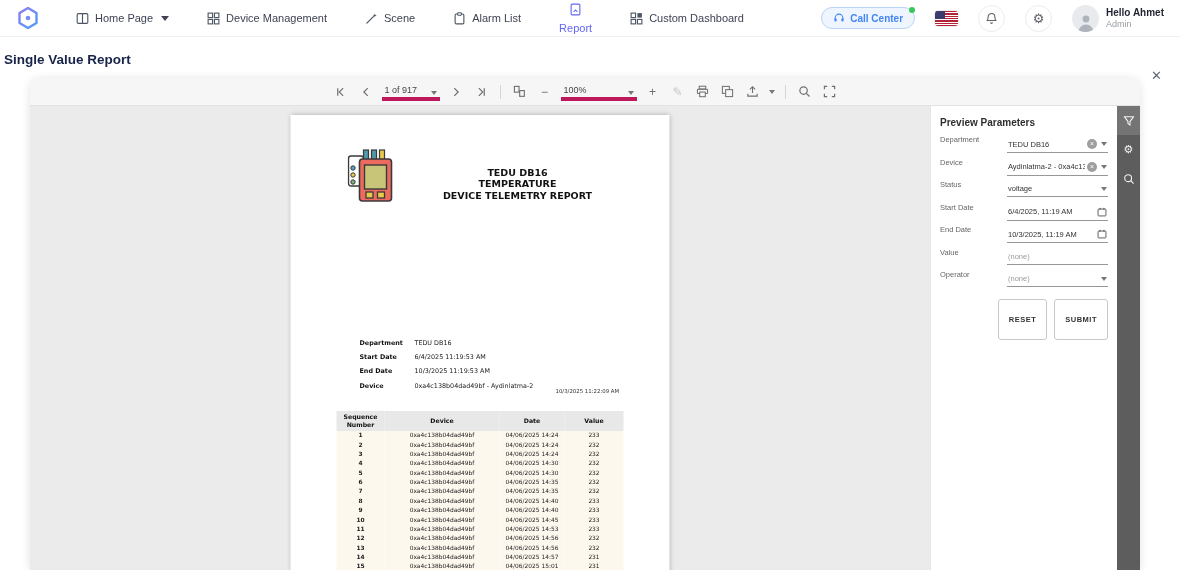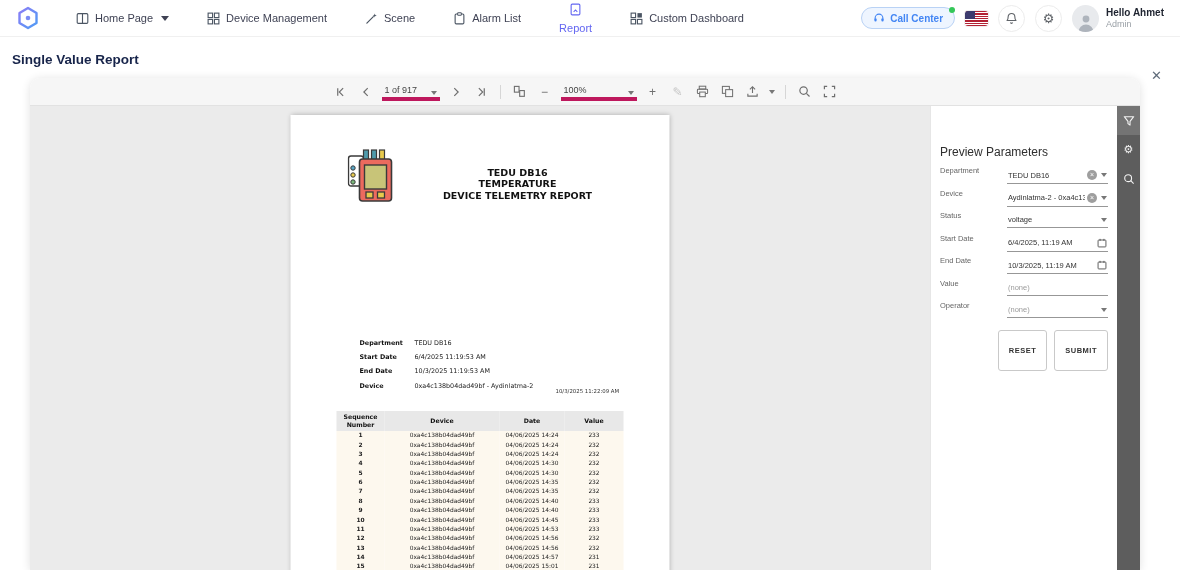--- a/index.html
+++ b/index.html
@@ -9,38 +9,38 @@
   
   .topbar { position:absolute; top:0; left:0; right:0; height:37px; background:#fff;
     border-bottom:1px solid #f0f0f0; display:flex; align-items:center; padding:0 16px; z-index:5; }
   .logo { margin-right:28px; display:flex; align-items:center; cursor:pointer; }
   .nav-item { display:flex; align-items:center; gap:6px; margin-right:30px; font-size:11px;
     color:#3f4254; cursor:pointer; white-space:nowrap;padding-left:8px; }
   .nav-item svg { flex:0 0 auto; }
   .nav-item.active { color:#6366f1;flex-direction:column; }
   .nav-caret { width:0; height:0; border-left:4px solid transparent; border-right:4px solid transparent;
     border-top:5px solid #3f4254; margin-left:2px; }
-  .topbar-right { margin-left:auto; display:flex; align-items:center; gap:10px; }
+  .topbar-right { margin-left:auto; display:flex; align-items:center; gap:20px; }
   .call-center { position:relative; display:flex; align-items:center; gap:5px; border:1px solid #b9d2f5;
     background:#eef5ff; color:#4285f4; font-size:10px; font-weight:bold; padding:4px 11px;
     border-radius:13px; cursor:pointer; }
   .green-dot { position:absolute; top:-1px; right:-1px; width:6px; height:6px; background:#34c759; border-radius:50%; }
   .flag { width:23px; height:15px; border-radius:3px; overflow:hidden; position:relative; cursor:pointer;
     background:repeating-linear-gradient(180deg,#b22234 0 1.2px,#fff 1.2px 2.35px); box-shadow:0 0 0 1px #eee; }
   .flag::after { content:""; position:absolute; top:0; left:0; width:10px; height:8px; background:#3c3b6e; }
   .icon-btn { width:27px; height:27px; border:1px solid #ececec; border-radius:50%; display:flex;
     align-items:center; justify-content:center; color:#5f6368; font-size:13px; cursor:pointer; background:#fff; }
   .user { display:flex; align-items:center; gap:7px; cursor:pointer; }
   .avatar { width:27px; height:27px; border-radius:50%; background:#e8eaed; display:flex;
     align-items:flex-end; justify-content:center; overflow:hidden; }
   .user-name { font-size:10px; font-weight:bold; color:#1f2430; line-height:1.2; }
   .user-role { font-size:9px; color:#9aa0a6; }
 
   
-  .page-title { position:absolute; top:52px; left:12px; font-size:13.5px; font-weight:bold; color:#17244a; }
+  .page-title { position:absolute; top:52px; left:4px; font-size:13.5px; font-weight:bold; color:#17244a; }
   .close-btn { position:absolute; top:66px; right:14px; font-size:13px; color:#5f6b7a; cursor:pointer; padding:2px 4px; }
 
   .card { position:absolute; left:30px; top:78px; width:1110px; bottom:0; background:#fff;
     border-radius:10px 10px 0 0; box-shadow:0 1px 10px rgba(0,0,0,.12); overflow:hidden;
     display:flex; flex-direction:column; }
 
   
   .toolbar { flex:0 0 28px; background:#f6f6f6; border-bottom:1px solid #e2e2e2; display:flex;
     align-items:center; justify-content:center; gap:7px; color:#6f6f6f; }
   .tb-btn { display:flex; align-items:center; justify-content:center; width:18px; height:18px;
@@ -70,21 +70,21 @@
   table.pdf-table { position:absolute; top:296px; left:46px; width:287px; border-collapse:collapse; }
   .pdf-table th { background:#e8e8e8; font-size:6.2px; font-weight:bold; color:#111;
     padding:2px 1px; text-align:center; line-height:1.25; }
   .pdf-table td { background:#fdf8ee; font-size:5.9px; color:#222; padding:1.7px 1px;
     text-align:center; white-space:nowrap; }
   .pdf-table td.c0 { font-weight:bold; }
 
   
   .params { width:187px; background:#fff; border-left:1px solid #e6e6e6; padding:11px 9px 0 9px;
     font-size:8px; position:relative; }
-  .params-title { font-size:12px; font-weight:normal; color:#2f2f2f; margin-bottom:7px;margin-top:28px; }
+  .params-title { font-size:10px; font-weight:bold; color:#2f2f2f; margin-bottom:7px; }
   .field { position:relative; margin-bottom:4.5px; min-height:18px; }
   .field-label { position:absolute; left:0; top:0; font-size:7.5px; color:#666; }
   .field-input { margin-left:67px; border-bottom:1px solid #979797; display:flex; align-items:center;
     padding:4px 1px 3px 1px; cursor:pointer; min-height:9px; }
   .field-value { flex:1; font-size:7.5px; color:#333; white-space:nowrap; overflow:hidden; }
   .clear-chip { flex:0 0 auto; width:10px; height:10px; border-radius:50%; background:#9e9e9e;
     color:#fff; font-size:7px; line-height:10px; text-align:center; margin:0 4px 0 2px; cursor:pointer; }
   .btn-row { display:flex; justify-content:flex-end; gap:7px; margin-top:11px; }
   .btn { border:1px solid #c9c9c9; background:#fff; font-size:7.5px; font-weight:bold; color:#333;
     padding:15px 10px; border-radius:3px; letter-spacing:.5px; cursor:pointer; font-family:inherit; }

